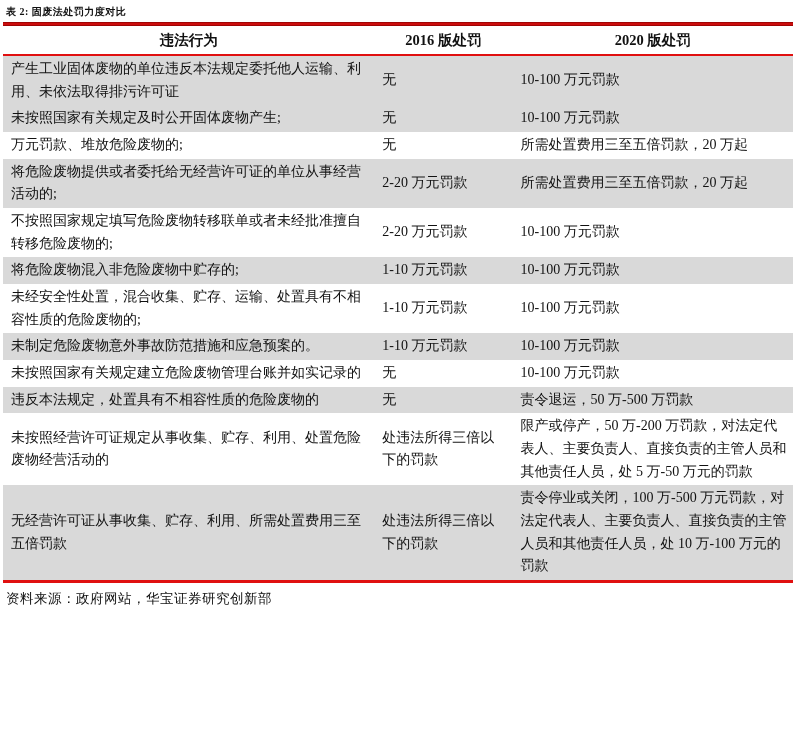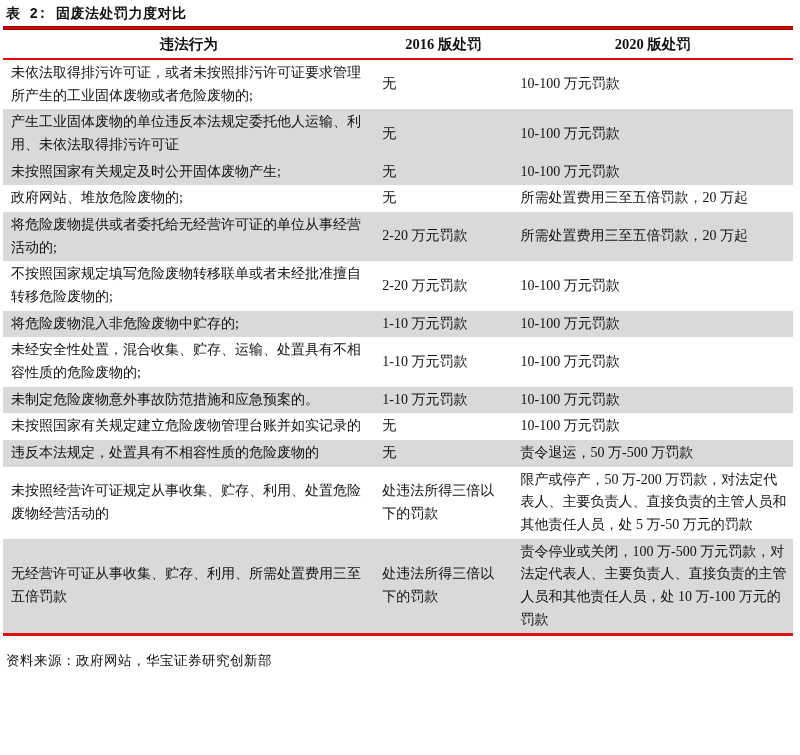--- a/index.html
+++ b/index.html
@@ -11,25 +11,24 @@
     overflow: hidden;
     font-family: "Liberation Serif", "DejaVu Serif", serif;
     color: #111111;
   }
   .page {
     box-sizing: border-box;
     width: 800px;
     padding: 2px 7px 0 3px;
   }
   .doc-title {
-    font-size: 14px;
+    font-size: 10px;
     font-weight: bold;
     padding: 3px 0 3px 3px;
     letter-spacing: 0.5px;
-    font-family: Liberation Mono, monospace;
   }
   .rule-thick {
     height: 4px;
     background: linear-gradient(180deg, #8b0000 0%, #e01010 50%, #8b0000 100%);
   }
   .rule-thin {
     height: 3px;
     background: #e01010;
   }
   table.penalty-table {
@@ -53,21 +52,21 @@
   tbody td {
     padding: 2px 6px 2px 8px;
     line-height: 1.62;
     vertical-align: middle;
     text-align: left;
     word-break: break-all;
   }
   tr.shaded td { background: #d9d9d9; }
   .source-note {
     font-size: 13.5px;
-    padding: 16px 0 0 3px;
+    padding: 7px 0 0 3px;
     letter-spacing: 0.5px;
   }
 </style>
 </head>
 <body>
 
 <div class="page">
 
   <div class="doc-title">表 2:  固废法处罚力度对比</div>
 
@@ -80,37 +79,32 @@
         <col class="c3">
     </colgroup>
     <thead>
       <tr>
           <th>违法行为</th>
           <th>2016 版处罚</th>
           <th>2020 版处罚</th>
         </tr>
     </thead>
     <tbody>
-        <tr>
-          <td>未依法取得排污许可证，或者未按照排污许可证要求管理所产生的工业固体废物或者危险废物的;</td>
-          <td>无</td>
-          <td>10-100 万元罚款</td>
-        </tr>
         <tr class="shaded">
           <td>产生工业固体废物的单位违反本法规定委托他人运输、利用、未依法取得排污许可证</td>
           <td>无</td>
           <td>10-100 万元罚款</td>
         </tr>
         <tr class="shaded">
           <td>未按照国家有关规定及时公开固体废物产生;</td>
           <td>无</td>
           <td>10-100 万元罚款</td>
         </tr>
         <tr>
-          <td>政府网站、堆放危险废物的;</td>
+          <td>万元罚款、堆放危险废物的;</td>
           <td>无</td>
           <td>所需处置费用三至五倍罚款，20 万起</td>
         </tr>
         <tr class="shaded">
           <td>将危险废物提供或者委托给无经营许可证的单位从事经营活动的;</td>
           <td>2-20 万元罚款</td>
           <td>所需处置费用三至五倍罚款，20 万起</td>
         </tr>
         <tr>
           <td>不按照国家规定填写危险废物转移联单或者未经批准擅自转移危险废物的;</td>

